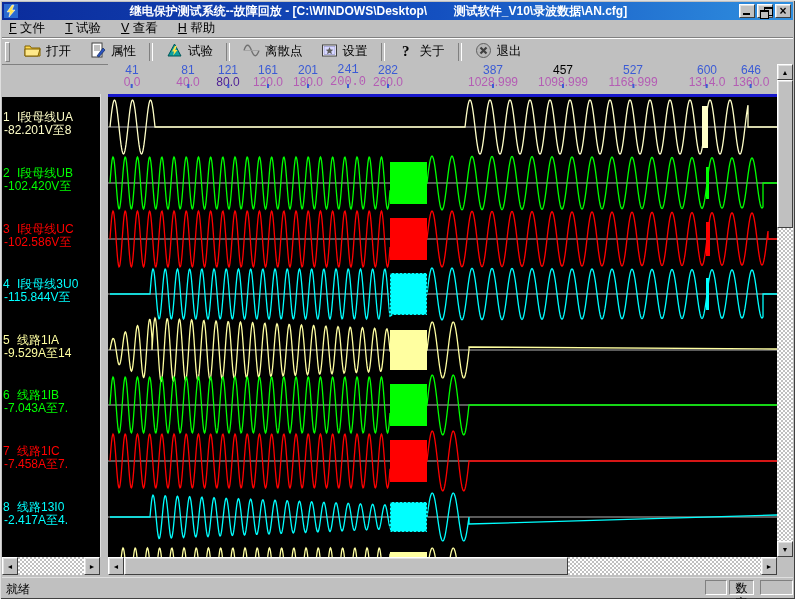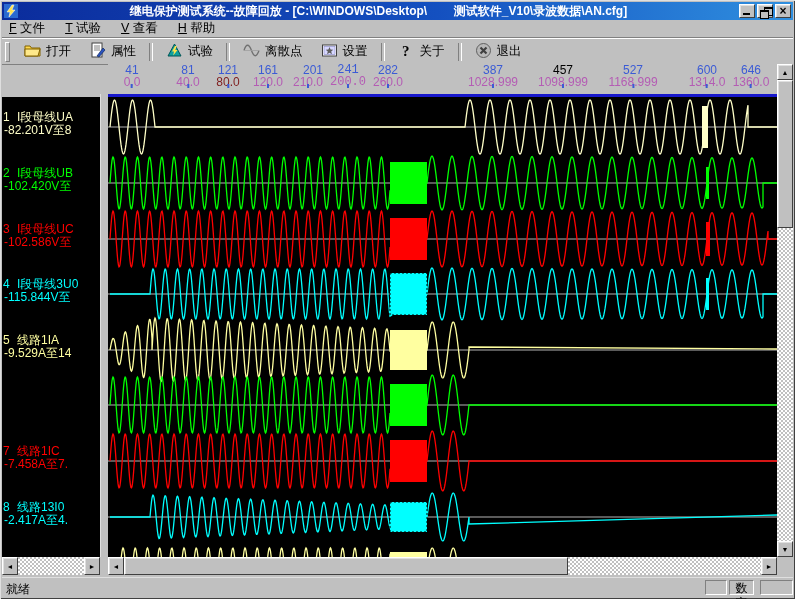--- a/index.html
+++ b/index.html
@@ -171,31 +171,31 @@
         <span class="rt-bot" style="color: rgb(180, 92, 180);">0.0</span>
         <span class="rmark" style="background: rgb(59, 91, 213);"></span>
       </div>
       <div class="rtick" style="left: 80px;">
         <span class="rt-top" style="color: rgb(59, 91, 213);">81</span>
         <span class="rt-bot" style="color: rgb(180, 92, 180);">40.0</span>
         <span class="rmark" style="background: rgb(59, 91, 213);"></span>
       </div>
       <div class="rtick" style="left: 120px;">
         <span class="rt-top" style="color: rgb(59, 91, 213);">121</span>
-        <span class="rt-bot" style="color: #7f1d1d;">80.0</span>
+        <span class="rt-bot" style="color: #4c1d95;">80.0</span>
         <span class="rmark" style="background: rgb(59, 91, 213);"></span>
       </div>
       <div class="rtick" style="left: 160px;">
         <span class="rt-top" style="color: rgb(59, 91, 213);">161</span>
         <span class="rt-bot" style="color: rgb(180, 92, 180);">120.0</span>
         <span class="rmark" style="background: rgb(59, 91, 213);"></span>
       </div>
-      <div class="rtick" style="left: 200px; text-align: right;">
+      <div class="rtick" style="left: 200px;">
         <span class="rt-top" style="color: rgb(59, 91, 213);">201</span>
-        <span class="rt-bot" style="color: rgb(180, 92, 180);">210.0</span>
+        <span class="rt-bot" style="color: rgb(180, 92, 180);">180.0</span>
         <span class="rmark" style="background: rgb(59, 91, 213);"></span>
       </div>
       <div class="rtick" style="left: 240px; font-family: Liberation Mono, monospace;">
         <span class="rt-top" style="color: rgb(59, 91, 213);">241</span>
         <span class="rt-bot" style="color: rgb(180, 92, 180);">200.0</span>
         <span class="rmark" style="background: rgb(59, 91, 213);"></span>
       </div>
       <div class="rtick" style="left: 280px;">
         <span class="rt-top" style="color: rgb(59, 91, 213);">282</span>
         <span class="rt-bot" style="color: rgb(180, 92, 180);">260.0</span>
@@ -241,20 +241,24 @@
         <div class="ch-l1"><span class="num">3</span><span>I段母线UC</span></div>
         <div class="ch-l2">-102.586V至</div>
       </div>
       <div class="ch-label" style="top: 181px; color: rgb(0, 255, 255);">
         <div class="ch-l1"><span class="num">4</span><span>I段母线3U0</span></div>
         <div class="ch-l2">-115.844V至</div>
       </div>
       <div class="ch-label" style="top: 237px; color: rgb(255, 255, 160);">
         <div class="ch-l1"><span class="num">5</span><span>线路1IA</span></div>
         <div class="ch-l2">-9.529A至14</div>
+      </div>
+      <div class="ch-label" style="top: 292px; color: rgb(0, 255, 0);">
+        <div class="ch-l1"><span class="num">6</span><span>线路1IB</span></div>
+        <div class="ch-l2">-7.043A至7.</div>
       </div>
       <div class="ch-label" style="top: 348px; color: rgb(255, 0, 0);">
         <div class="ch-l1"><span class="num">7</span><span>线路1IC</span></div>
         <div class="ch-l2">-7.458A至7.</div>
       </div>
       <div class="ch-label" style="top: 404px; color: rgb(0, 255, 255);">
         <div class="ch-l1"><span class="num">8</span><span>线路13I0</span></div>
         <div class="ch-l2">-2.417A至4.</div>
       </div>
     </div>

